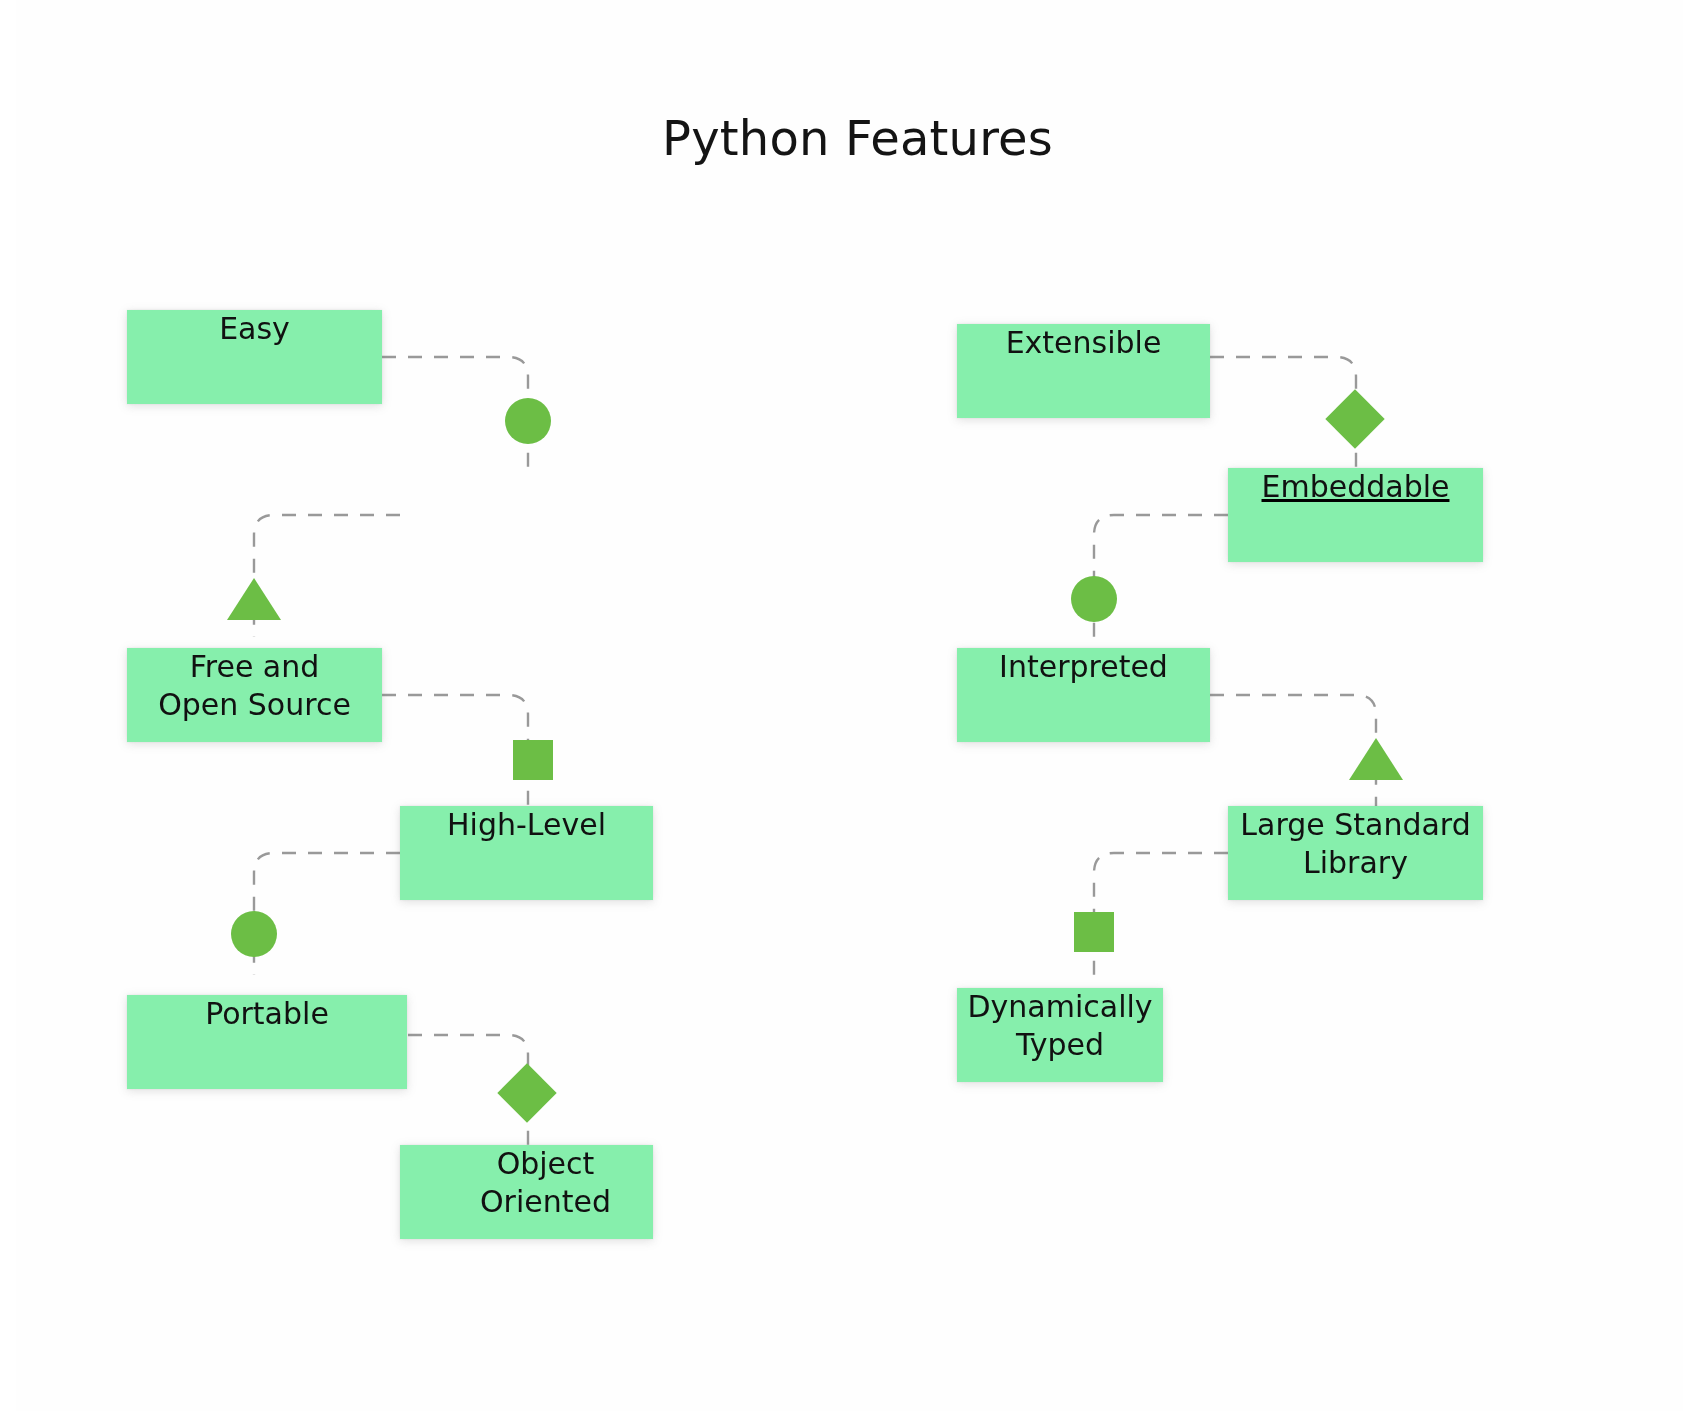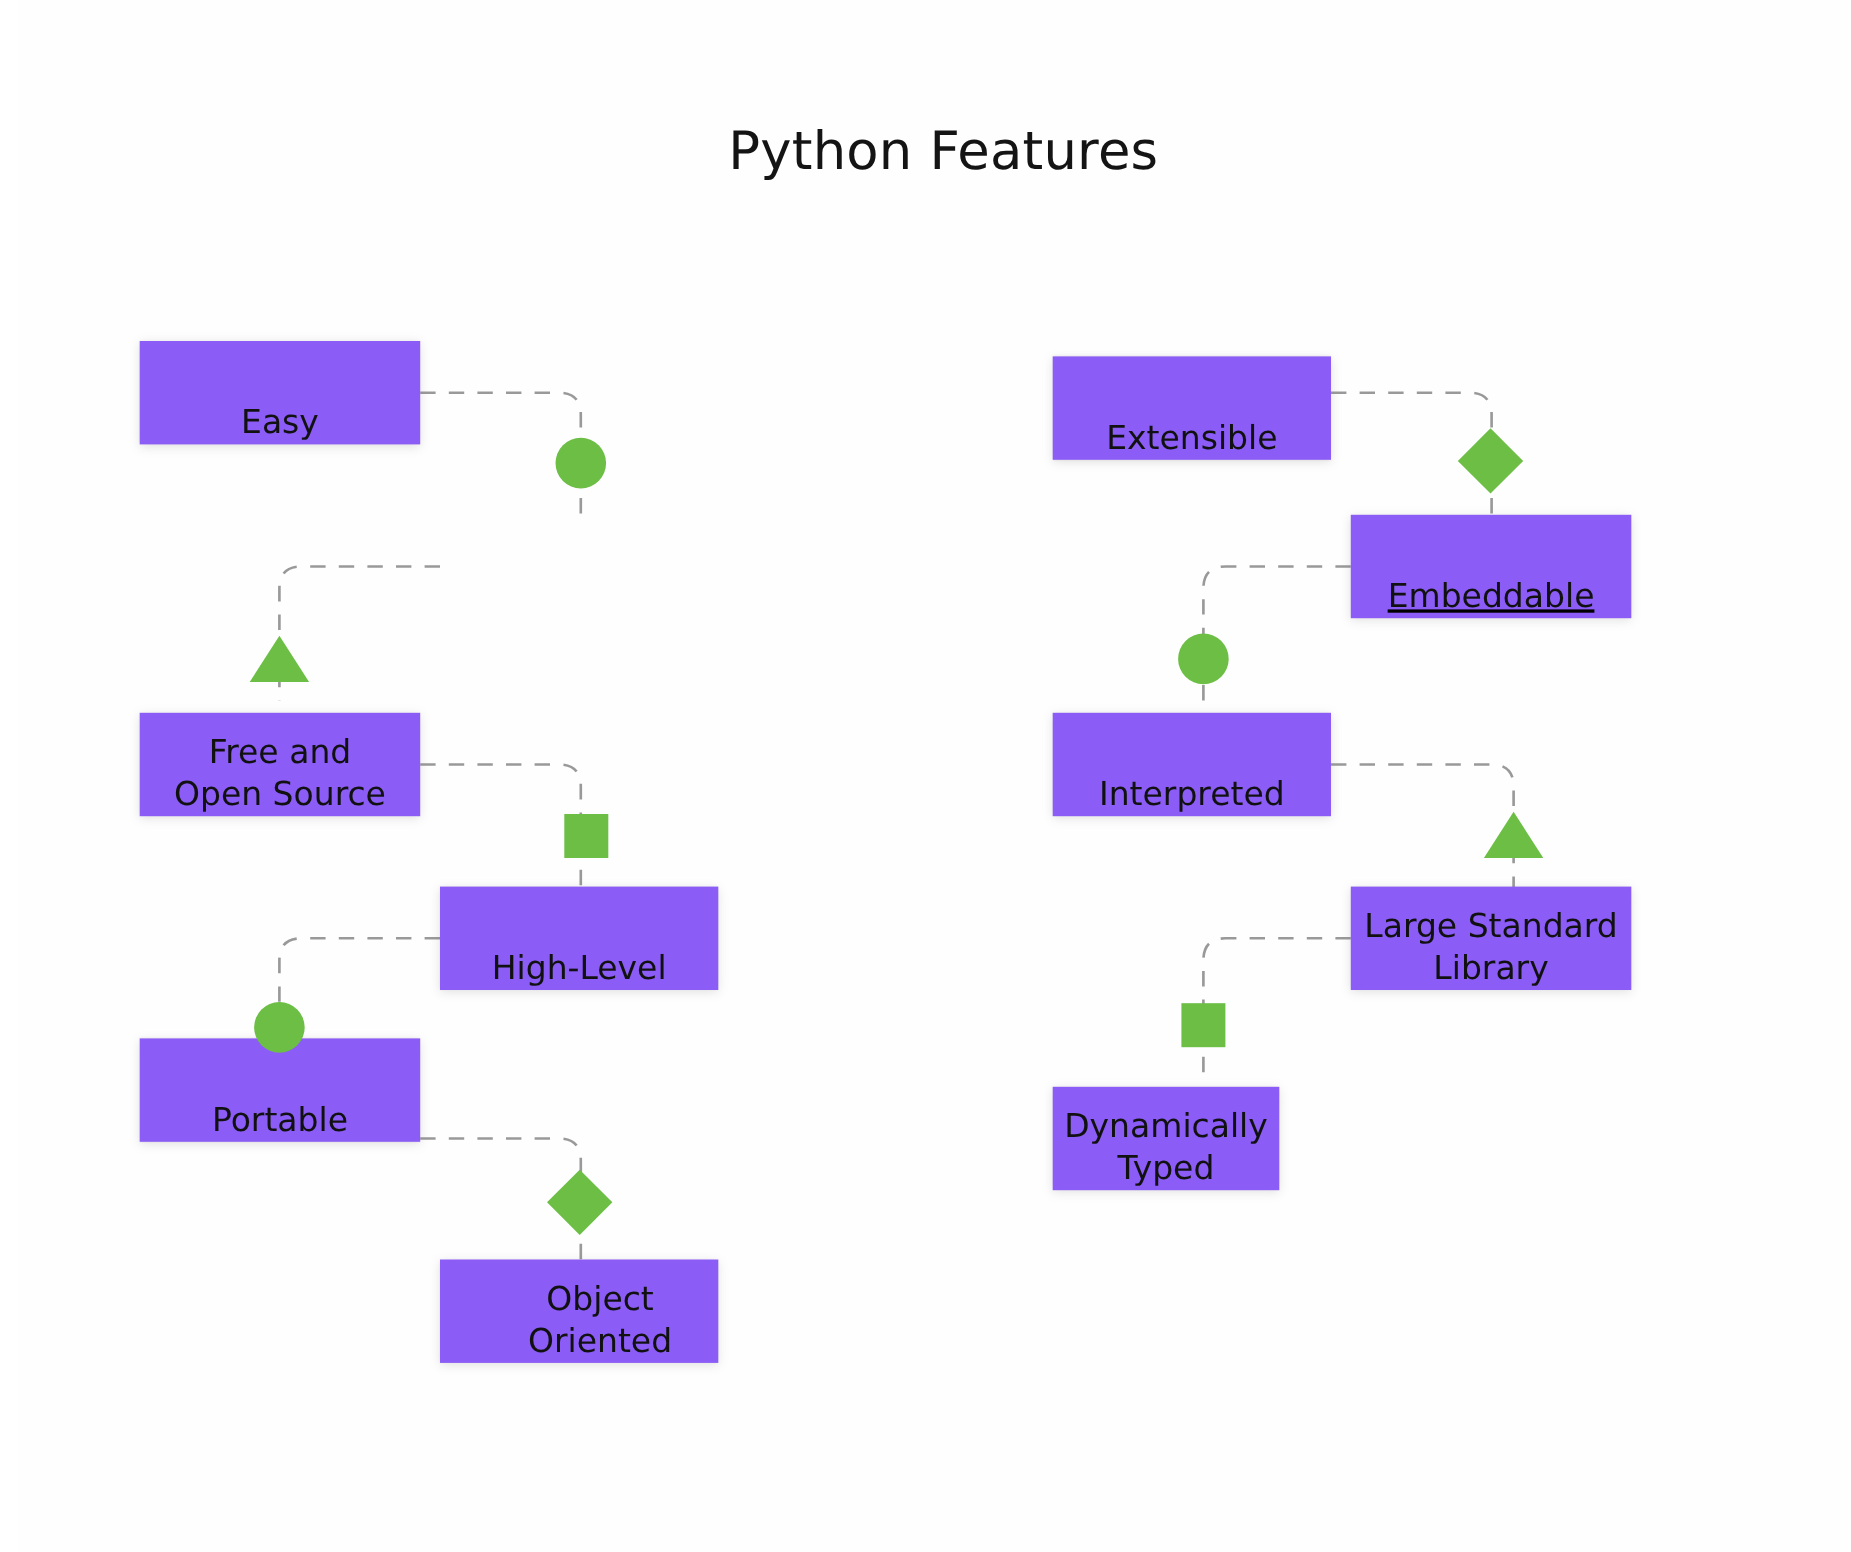--- a/index.html
+++ b/index.html
@@ -36,24 +36,24 @@
   svg#links {
     position: absolute;
     left: 0;
     top: 0;
     width: 1683px;
     height: 1411px;
     pointer-events: none;
   }
   .node {
     position: absolute;
-    background: #8b5cf6;
+    background: #86efac;
     box-shadow: 0 2px 9px rgba(120,120,120,0.22), 0 0 2px rgba(120,120,120,0.14);
     display: flex;
-    align-items: flex-end;
+    align-items: flex-start;
     justify-content: center;
     text-align: center;
     box-sizing: border-box;
     padding: 0 10px;
   }
   .node .label {
     font-size: 30px;
     color: #111111;
     line-height: 1.26;
     font-weight: 400;
@@ -114,21 +114,21 @@
 
   <div class="node" style="left:111px; top:648px; width:255px; height:94px;">
     <span class="label">Free and
 Open Source</span>
   </div>
 
   <div class="node" style="left:384px; top:806px; width:253px; height:94px;">
     <span class="label">High-Level</span>
   </div>
 
-  <div class="node" style="left:111px; top:944px; width:255px; height:94px;">
+  <div class="node" style="left:111px; top:995px; width:280px; height:94px;">
     <span class="label">Portable</span>
   </div>
 
   <div class="node" style="left:384px; top:1145px; width:253px; height:94px;padding-left:48px;">
     <span class="label">Object
 Oriented</span>
   </div>
 
   <div class="node" style="left:941px; top:324px; width:253px; height:94px;">
     <span class="label">Extensible</span>

